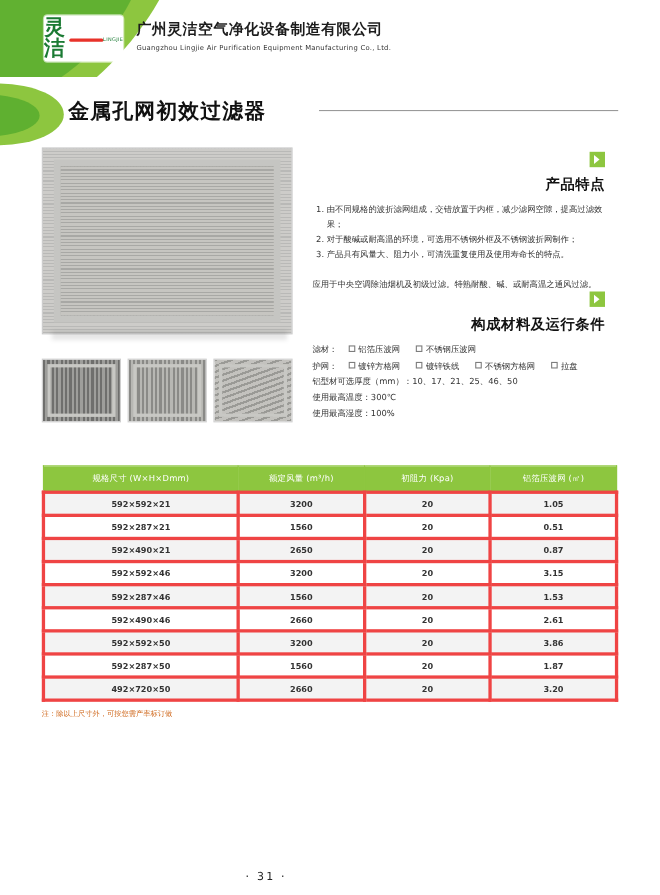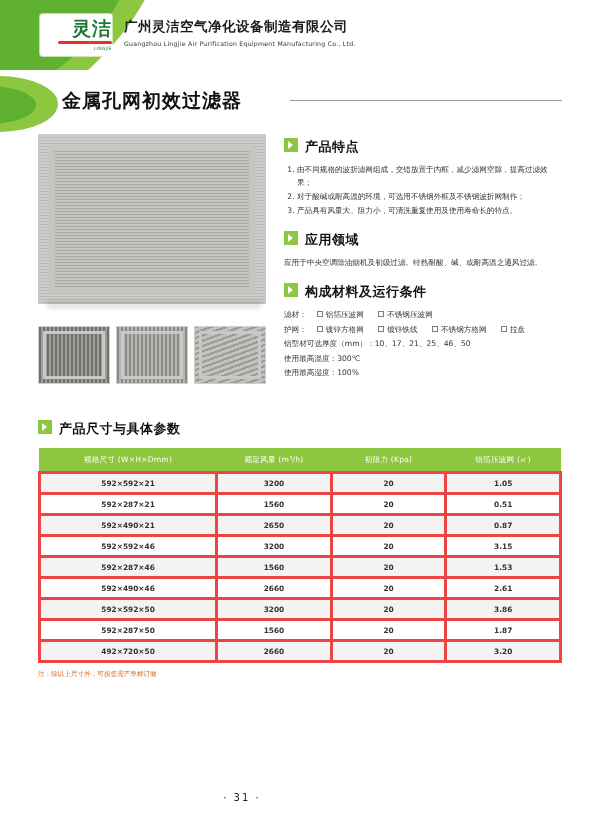--- a/index.html
+++ b/index.html
@@ -42,22 +42,22 @@
     transform:rotate(-4deg);
     opacity:.95;
   }
   .logo-box {
     position:absolute;
     left:40px; top:14px;
     width:72px; height:42px;
     background:#ffffff;
     border-radius:3px;
     display:flex;
-    flex-direction:column;
-    align-items:flex-end;
+    flex-direction:row;
+    align-items:center;
     justify-content:center;
     box-shadow:0 0 0 1px rgba(255,255,255,.6);
   }
   .logo-cn {
     color:#1a7a33;
     font-size:19px;
     font-weight:bold;
     letter-spacing:1px;
     line-height:1;
   }
@@ -183,23 +183,24 @@
       repeating-linear-gradient(-20deg,#9a9a96 0 2px,#c3c2be 2px 5px);
   }
   .thumb-frame {
     position:absolute; left:4px; top:4px; right:4px; bottom:4px;
     border:3px solid #c8c8c4;
   }
 
   
   .sec-head {
     display:flex;
-    align-items:flex-start;
+    align-items:flex-end;
     gap:7px;
     margin-bottom:7px;
+    flex-direction:column;
   }
   .sec-head.first { margin-top:4px; }
   .sec-head + .sec-body { margin-bottom:14px; }
   .arrow {
     width:14px; height:14px;
     background:#8dc63f;
     position:relative;
     flex:none;
   }
   .arrow:after {
@@ -347,24 +348,20 @@
       <span class="sec-title">产品特点</span>
     </div>
     <div class="sec-body">
       <ol>
         <li>由不同规格的波折滤网组成，交错放置于内框，减少滤网空隙，提高过滤效果；</li>
         <li>对于酸碱或耐高温的环境，可选用不锈钢外框及不锈钢波折网制作；</li>
         <li>产品具有风量大、阻力小，可清洗重复使用及使用寿命长的特点。</li>
       </ol>
     </div>
 
-    <div class="sec-head">
-      <span class="arrow"></span>
-      <span class="sec-title">应用领域</span>
-    </div>
     <div class="sec-body">应用于中央空调除油烟机及初级过滤。特熟耐酸、碱、或耐高温之通风过滤。</div>
 
     <div class="sec-head">
       <span class="arrow"></span>
       <span class="sec-title">构成材料及运行条件</span>
     </div>
     <div class="sec-body">
 
       <div class="mat-row">
         <span class="mat-label">滤材：</span>
@@ -393,24 +390,20 @@
       </div>
       <div class="mat-line">
         <span>使用最高湿度：</span><span>100%</span>
       </div>
 
     </div>
   </div>
 </div>
 
 <div class="table-sec">
-  <div class="sec-head">
-    <span class="arrow"></span>
-    <span class="sec-title">产品尺寸与具体参数</span>
-  </div>
 
   <table>
     <thead>
       <tr>
         <th style="width:34%">规格尺寸 (W×H×Dmm)</th>
         <th style="width:22%">额定风量 (m³/h)</th>
         <th style="width:22%">初阻力 (Kpa)</th>
         <th style="width:22%">铝箔压波网 (㎡)</th>
       </tr>
     </thead>

